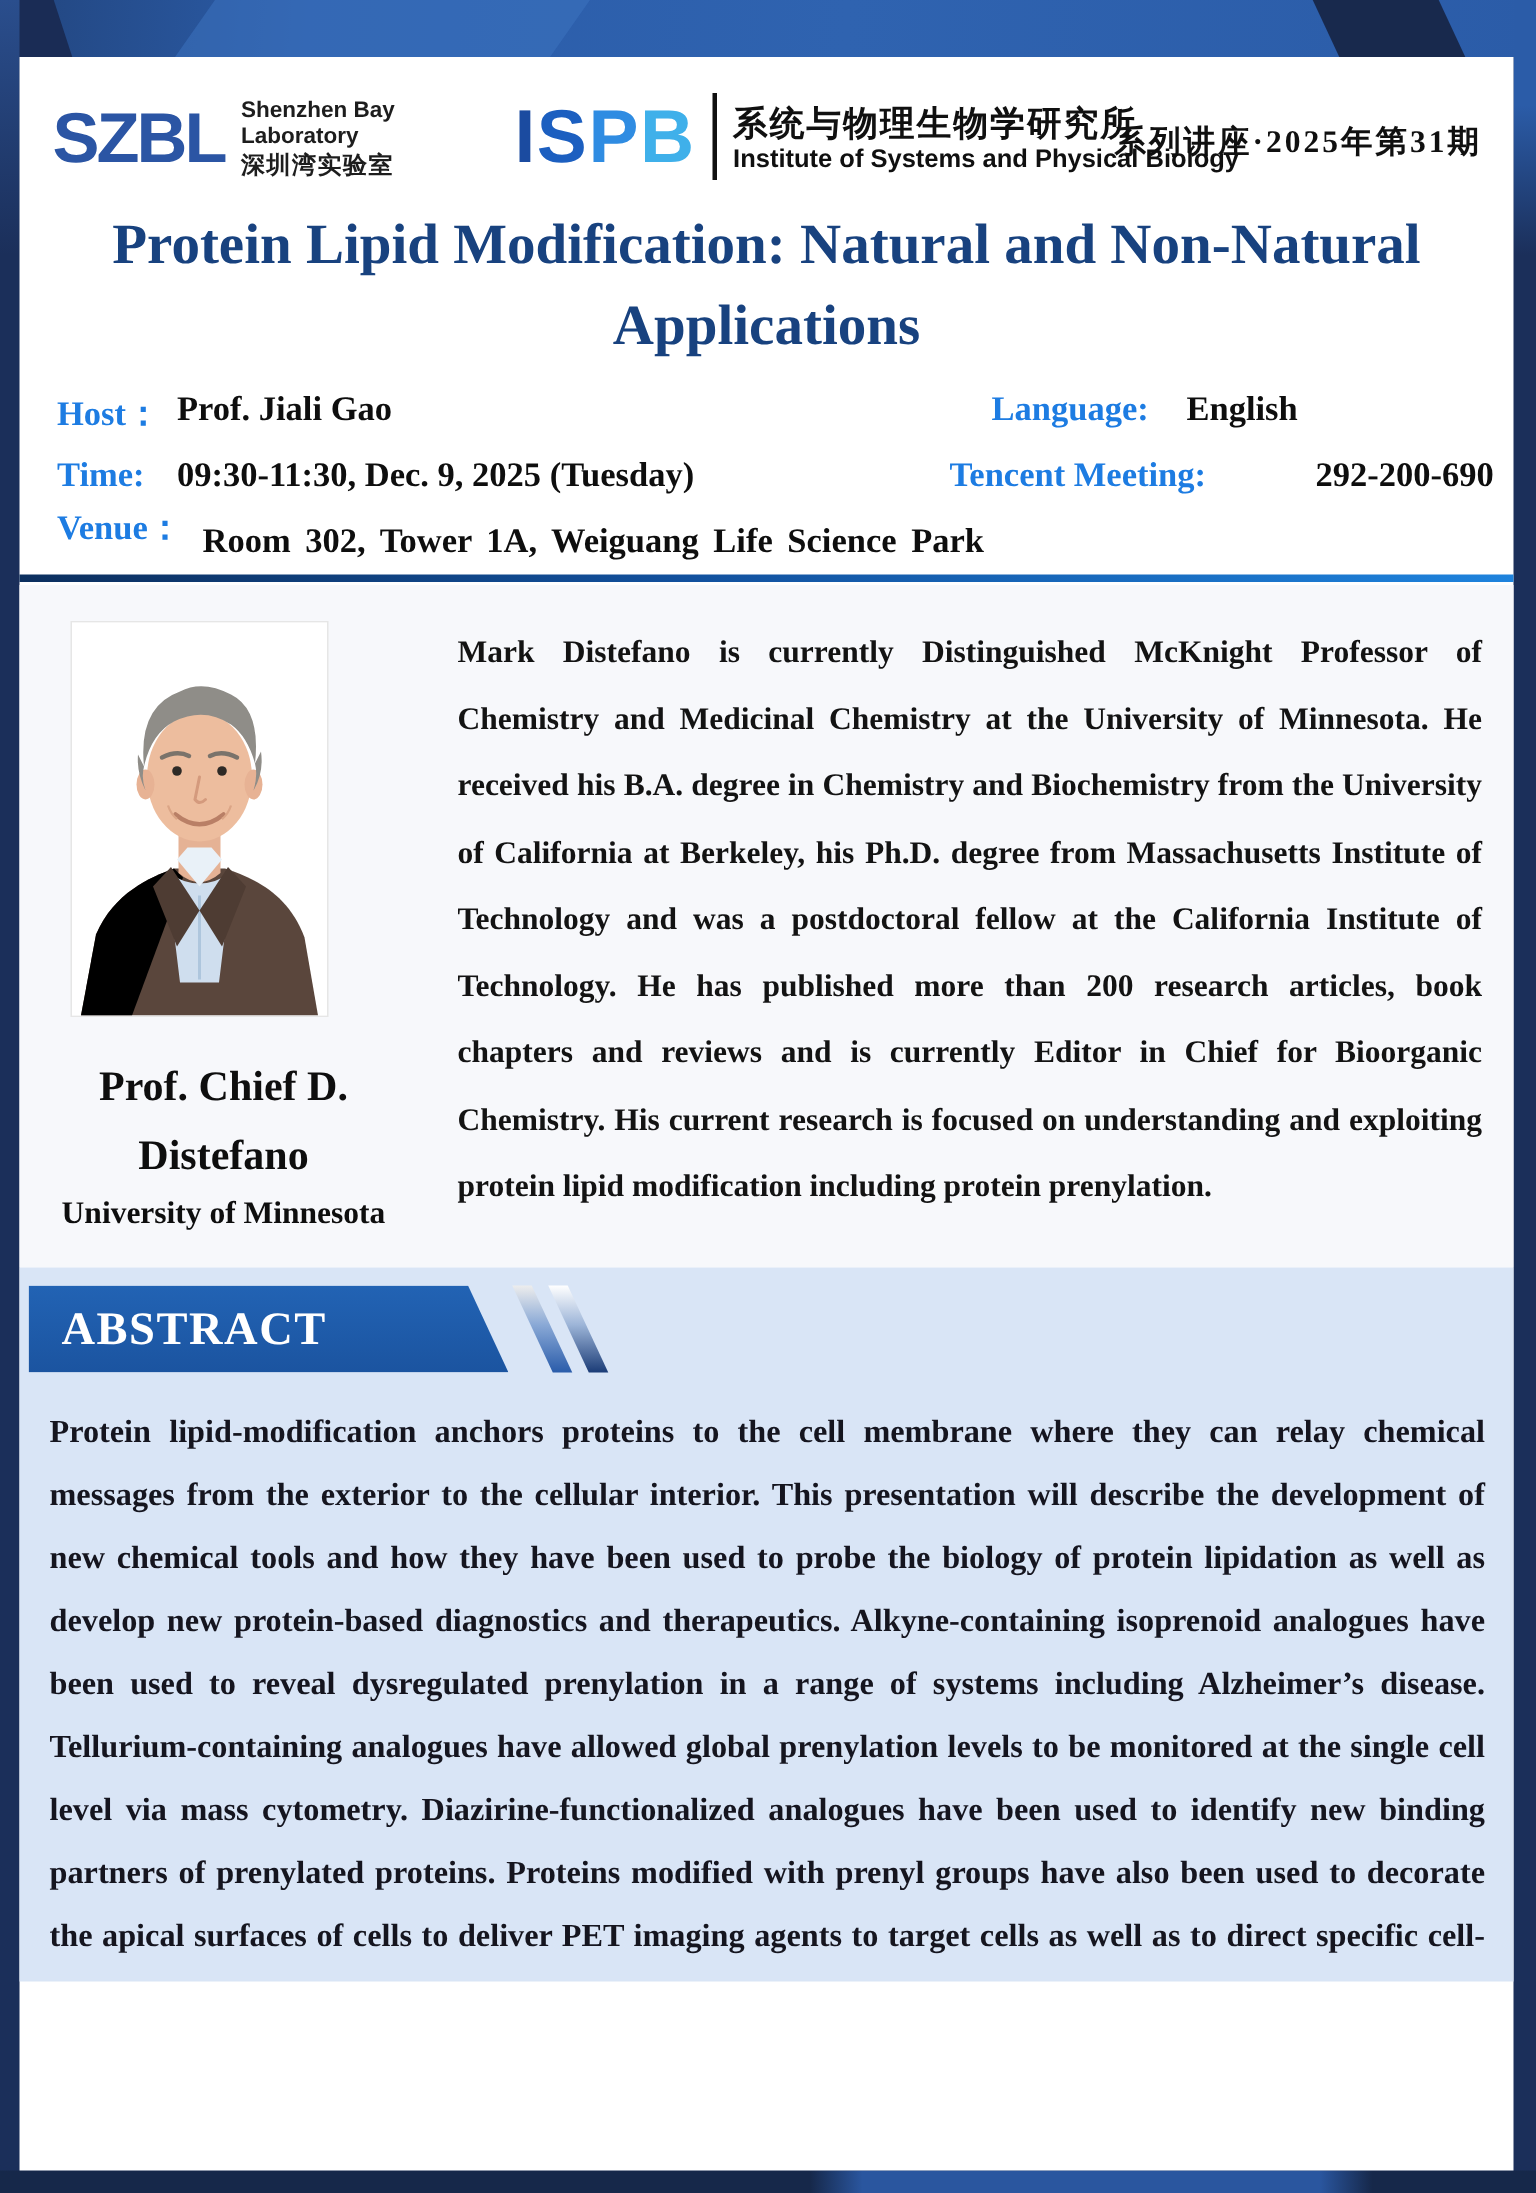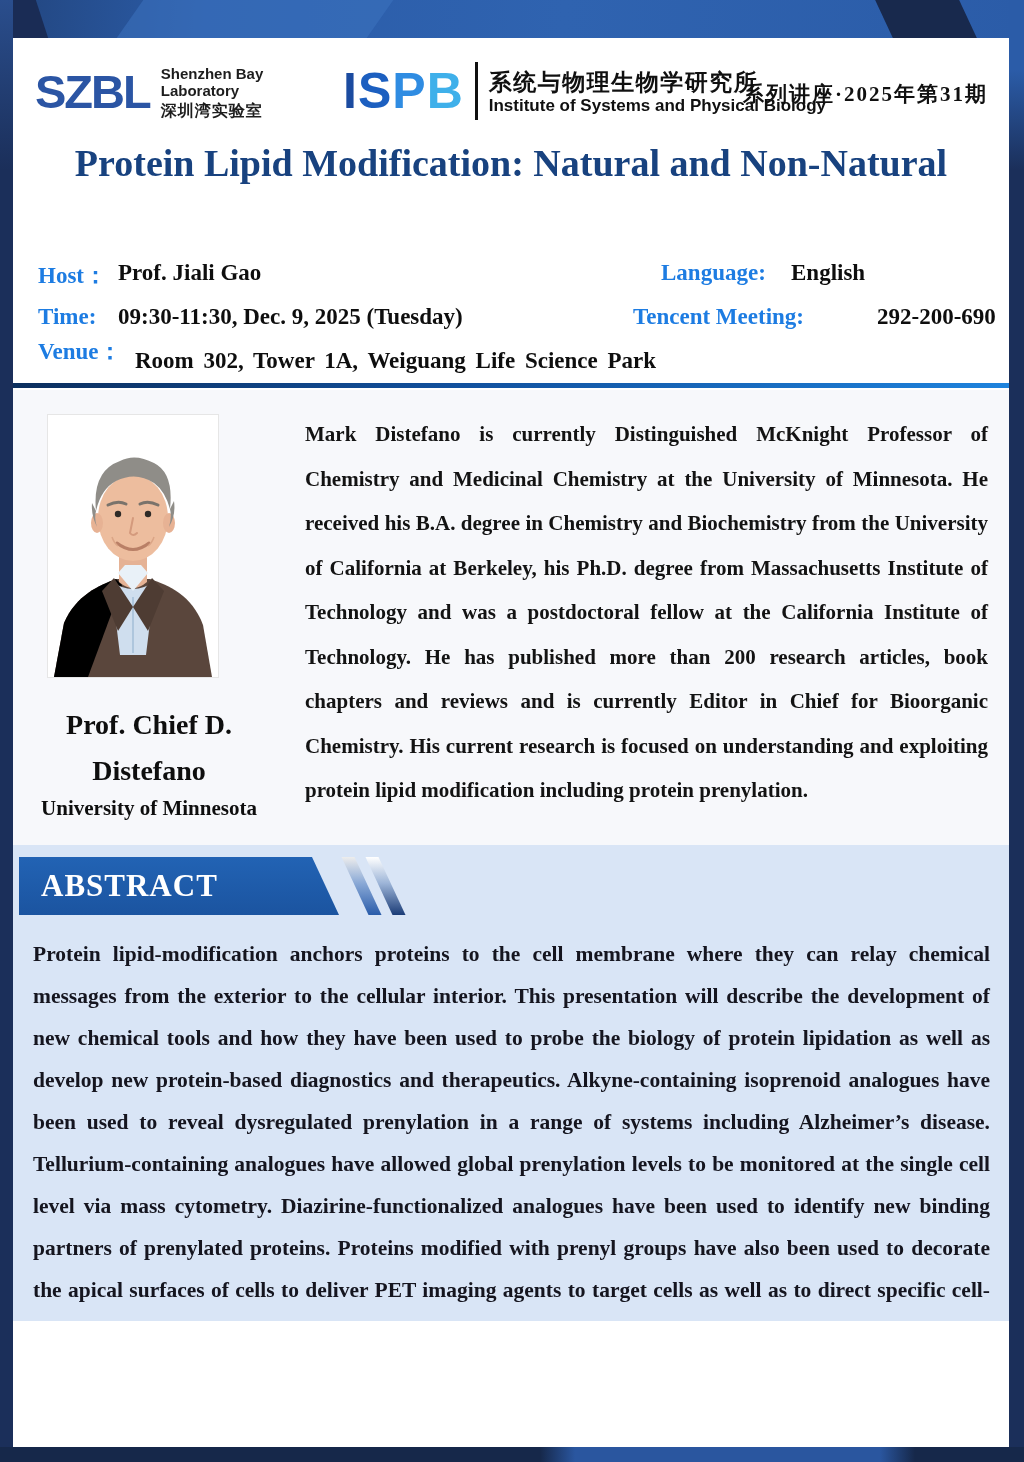--- a/index.html
+++ b/index.html
@@ -124,20 +124,21 @@
       <span class="ispb-text">
         <span class="cn">系统与物理生物学研究所</span>
         <span class="en">Institute of Systems and Physical Biology</span>
       </span>
     </div>
     <div class="series">系列讲座·2025年第31期</div>
   </div>
 
   <h1 class="title">
     <span>Protein Lipid Modification: Natural and Non-Natural</span><br>
+    <span>Applications</span>
   </h1>
 
   <div class="info">
     <span class="lbl host-l">Host：</span>
     <span class="val host-v">Prof. Jiali Gao</span>
     <span class="lbl lang-l">Language:</span>
     <span class="val lang-v">English</span>
     <span class="lbl time-l">Time:</span>
     <span class="val time-v">09:30-11:30, Dec. 9, 2025 (Tuesday)</span>
     <span class="lbl meet-l">Tencent Meeting:</span>

